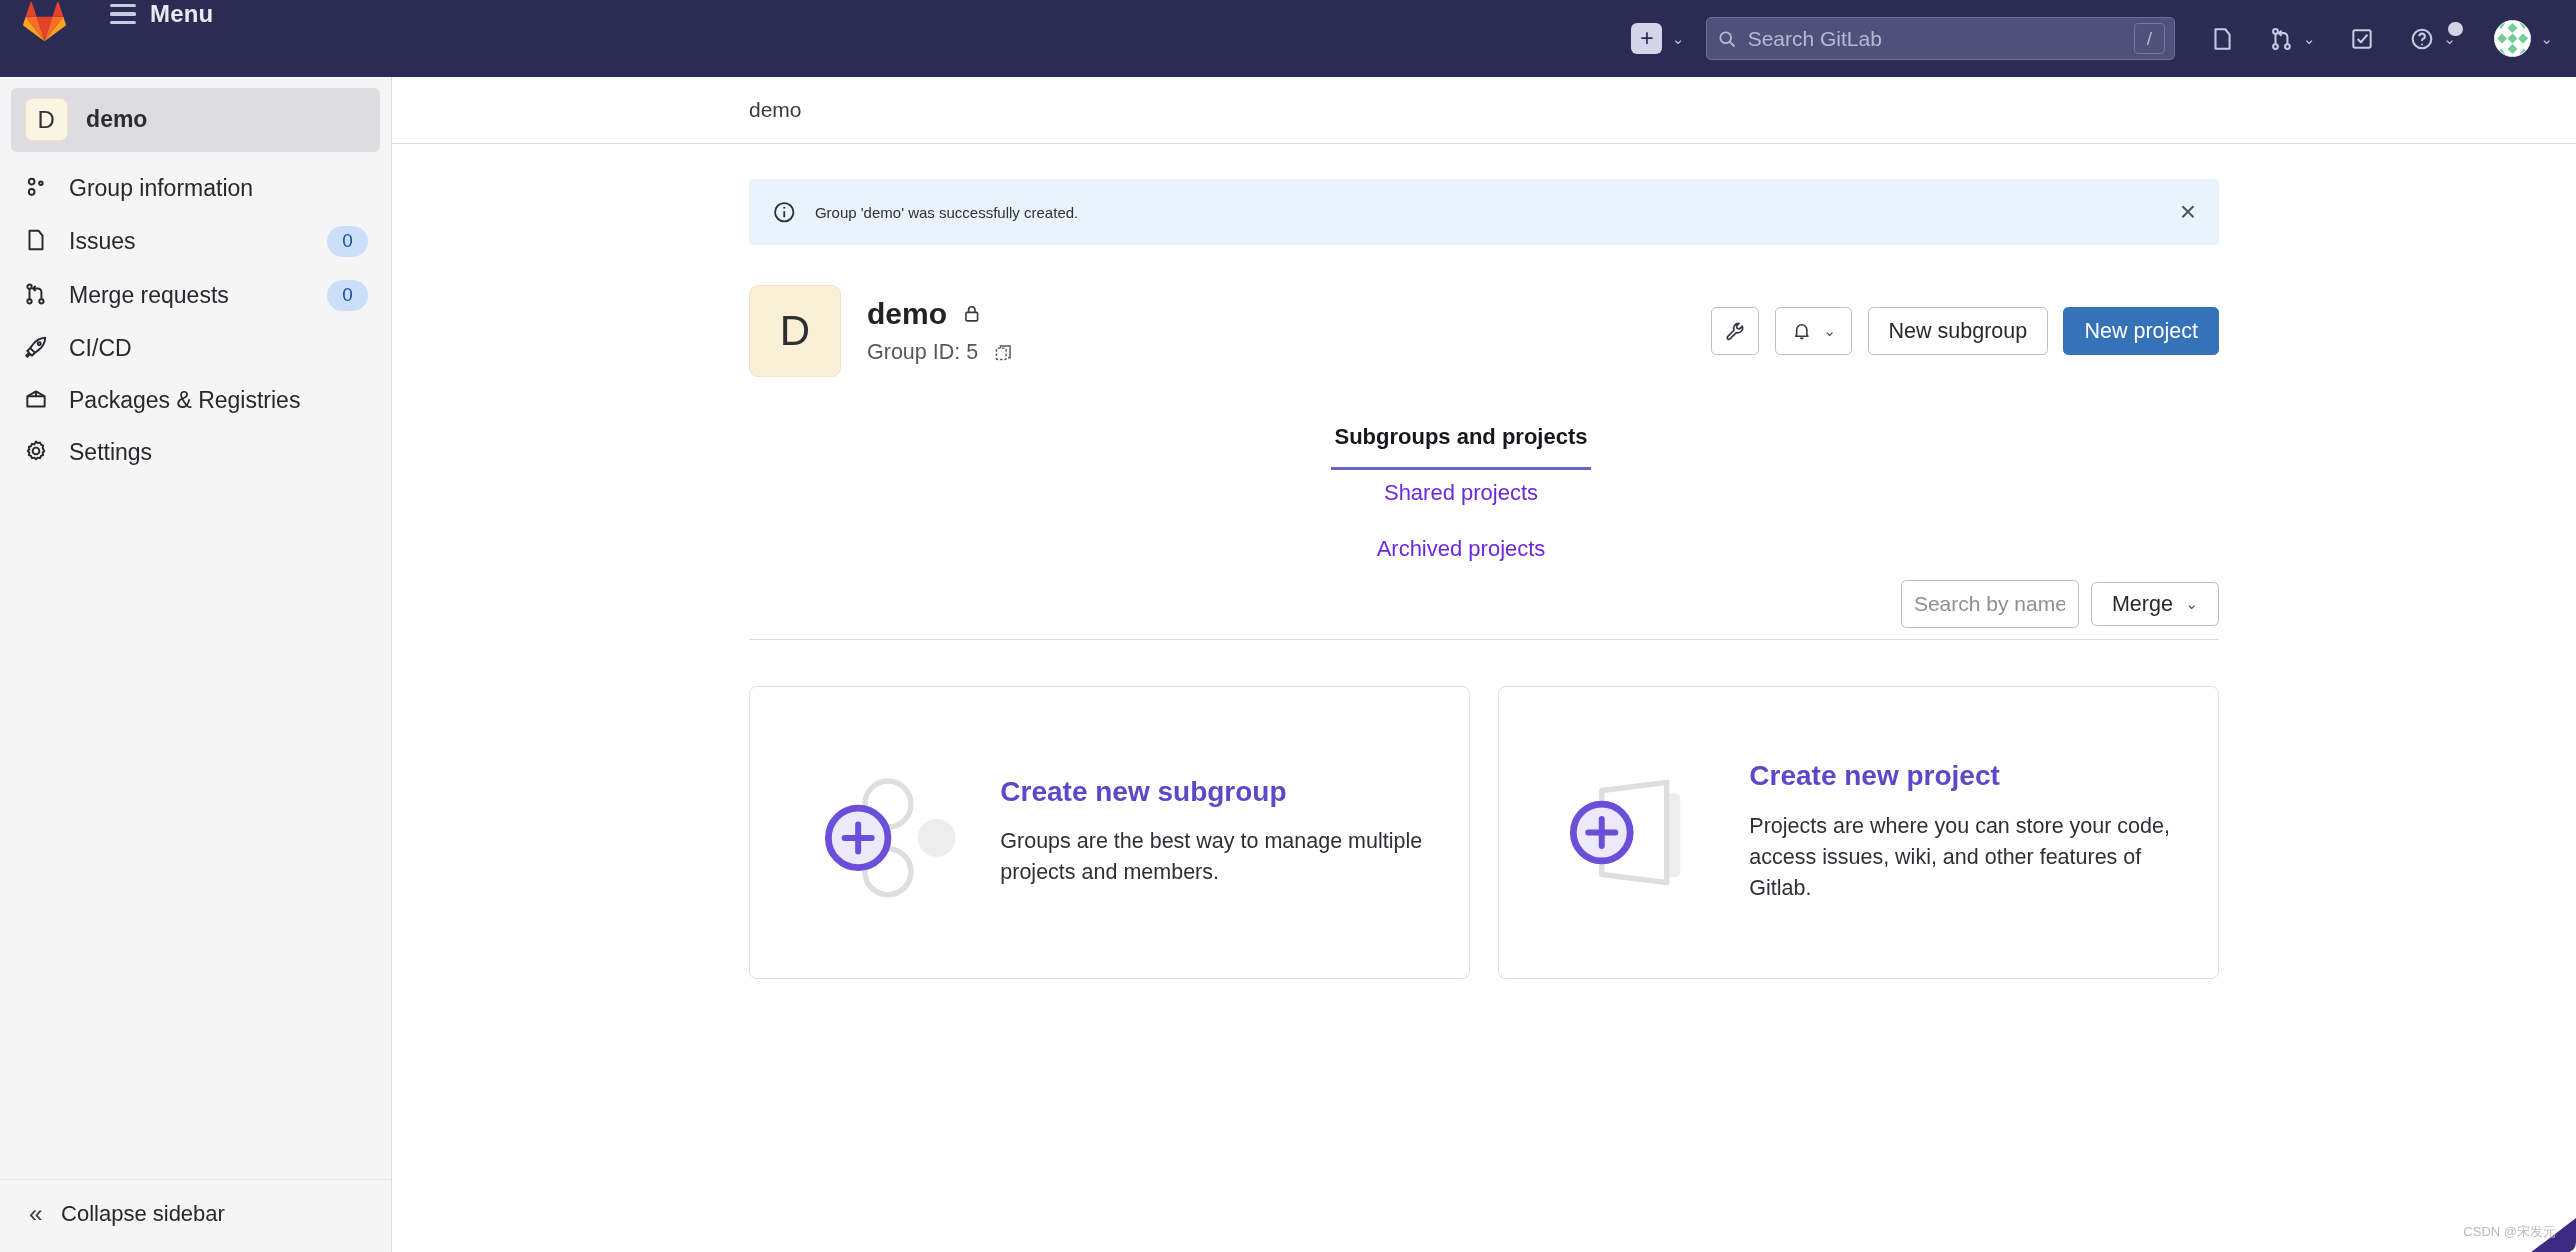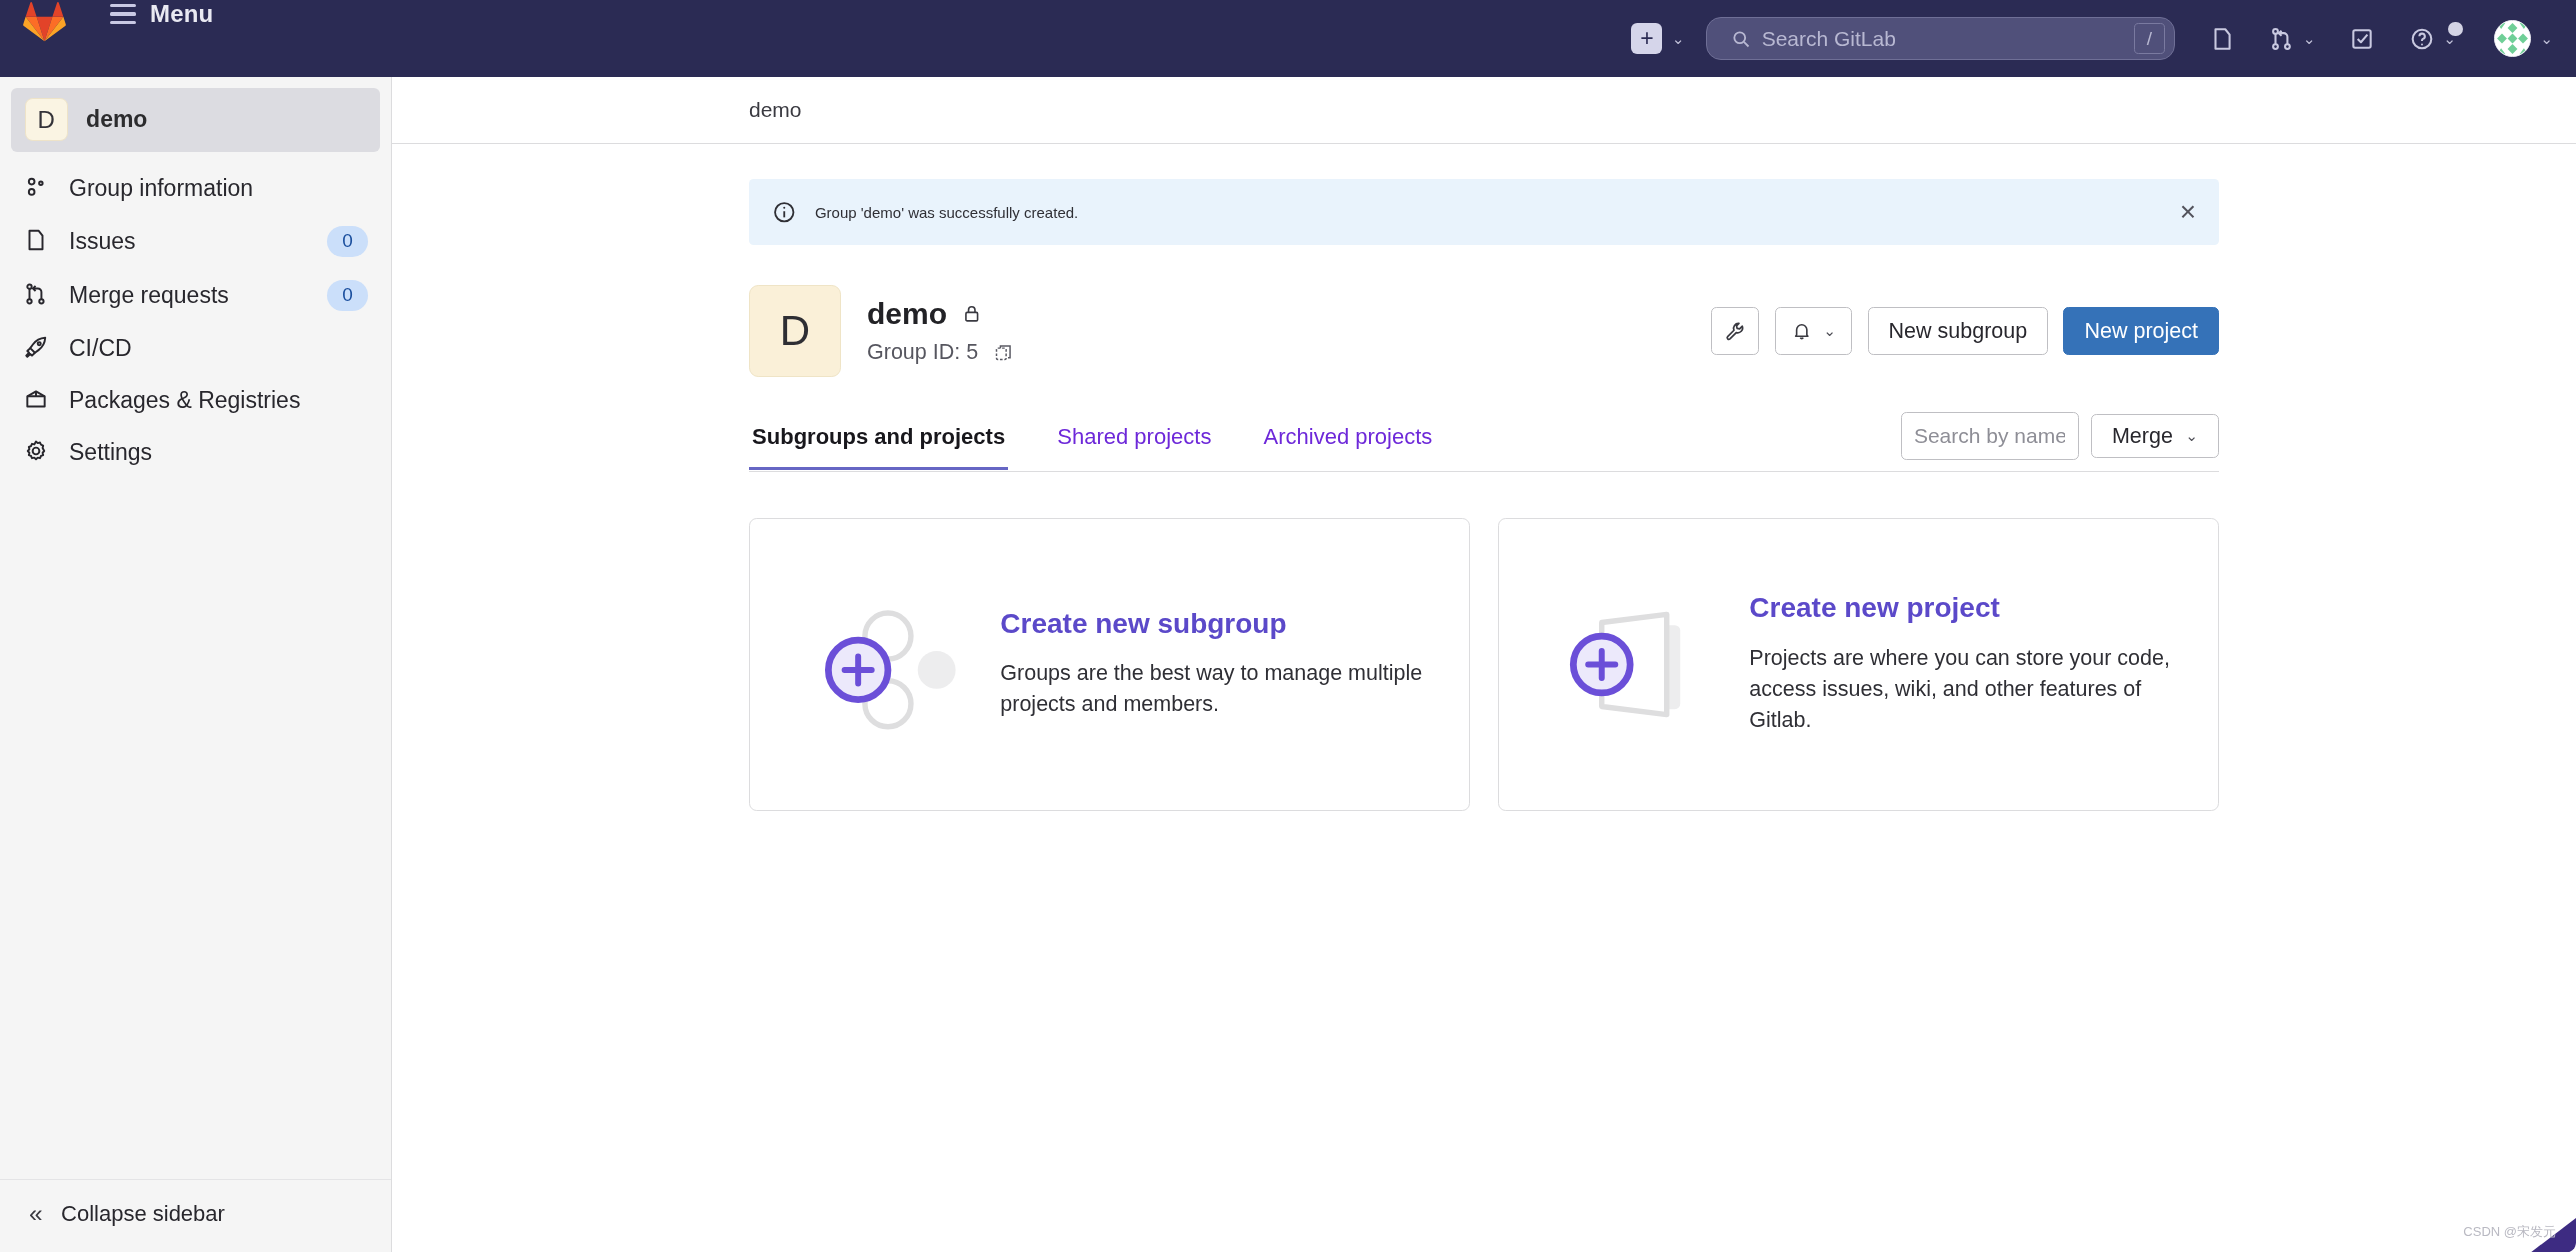--- a/index.html
+++ b/index.html
@@ -27,22 +27,22 @@
 
   .nav-right { margin-left: auto; display: flex; align-items: center; height: 100%; }
   .plus-btn {
     width: 31px; height: 31px; border-radius: 6.1px; background: #d5d5ea;
     display: flex; align-items: center; justify-content: center;
     color: #2b2b54; font-size: 23px; line-height: 1; font-weight: 500; cursor: pointer;
   }
   .chev { color: #c3c3da; font-size: 15.3px; margin-left: 9.2px; cursor: pointer; user-select:none;}
   .search-wrap {
     margin-left: 21.5px; width: 469px; height: 43px;
-    background: #50507a; border: 0.8px solid #6f6f96; border-radius: 15px;
-    display: flex; align-items: center; padding: 0 24px; cursor: text;
+    background: #50507a; border: 0.8px solid #6f6f96; border-radius: 5px;
+    display: flex; align-items: center; padding: 0 10px; cursor: text;
     position: relative;
   }
   .search-wrap .mag { width: 20px; height: 20px; flex: 0 0 20px; }
   .search-text { color: #b8b8d2; font-size: 21px; margin-left: 10.7px; }
   .slash-badge {
     position: absolute; right: 9.2px; width: 31px; height: 31px;
     border: 0.8px solid #7a7aa0; border-radius: 4.6px; color: #b8b8d2;
     display: flex; align-items: center; justify-content: center;
     font-size: 19px;
   }
@@ -132,22 +132,23 @@
     display: flex; align-items: center; justify-content: center;
     font-size: 21.5px; color: #28272d; padding: 0 20px; cursor: pointer; white-space: nowrap;
   }
   .btn.icon-only { width: 48px; padding: 0; }
   .btn.icon-only svg { width: 23px; height: 23px; }
   .btn.bell { gap: 10.7px; padding: 0 15.3px; }
   .btn.bell svg.bl { width: 21.5px; height: 21.5px; }
   .btn.primary { background: #3572b8; border-color: #3572b8; color: #fff; font-weight: 400; }
 
   .tabs-row {
-    display: flex; align-items: flex-start; margin-top: 35px;
+    display: flex; align-items: center; margin-top: 35px;
     border-bottom: 0.8px solid #dcdcde;
+    flex-direction: column;
   }
   .tab {
     font-size: 22px; color: #6d28d9; padding: 12.3px 3.1px 17px; margin-right: 46px;
     cursor: pointer; border-bottom: 3.8px solid transparent; margin-bottom: -2.3px;
   }
   .tab.active { color: #18171c; font-weight: 700; border-bottom-color: #6666c4; }
   .tabs-right { margin-left: auto; display: flex; align-items: center; gap: 12.3px; padding-bottom: 10.7px; }
   .search-name {
     width: 178px; height: 48px; border: 0.8px solid #bfbfc3; border-radius: 5.4px;
     padding: 0 12.3px; font-size: 21px; color: #28272d; background: #fff;

